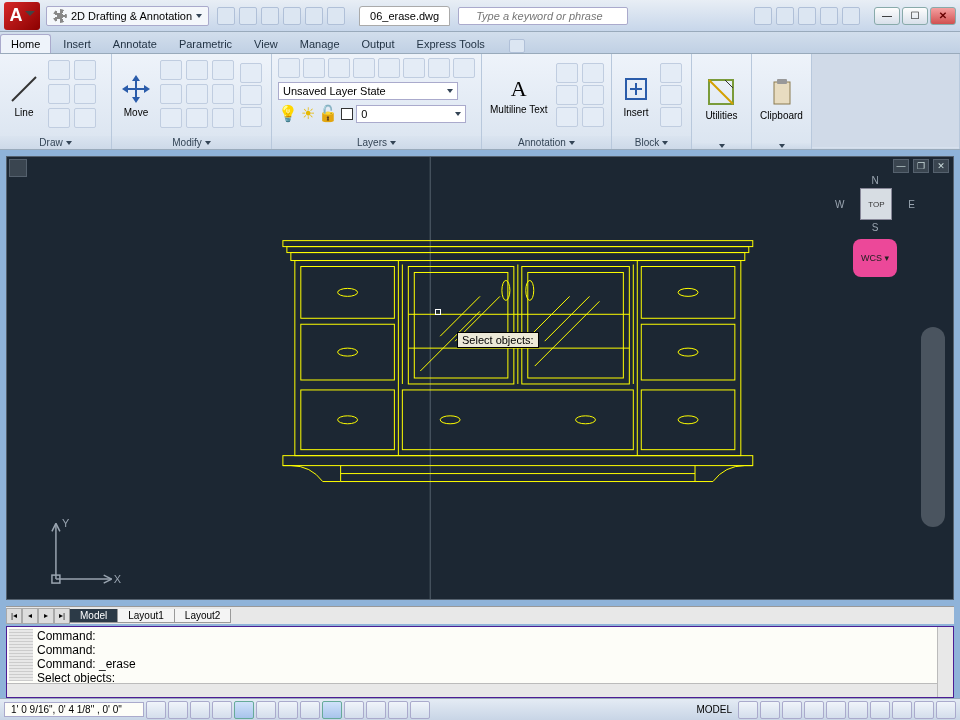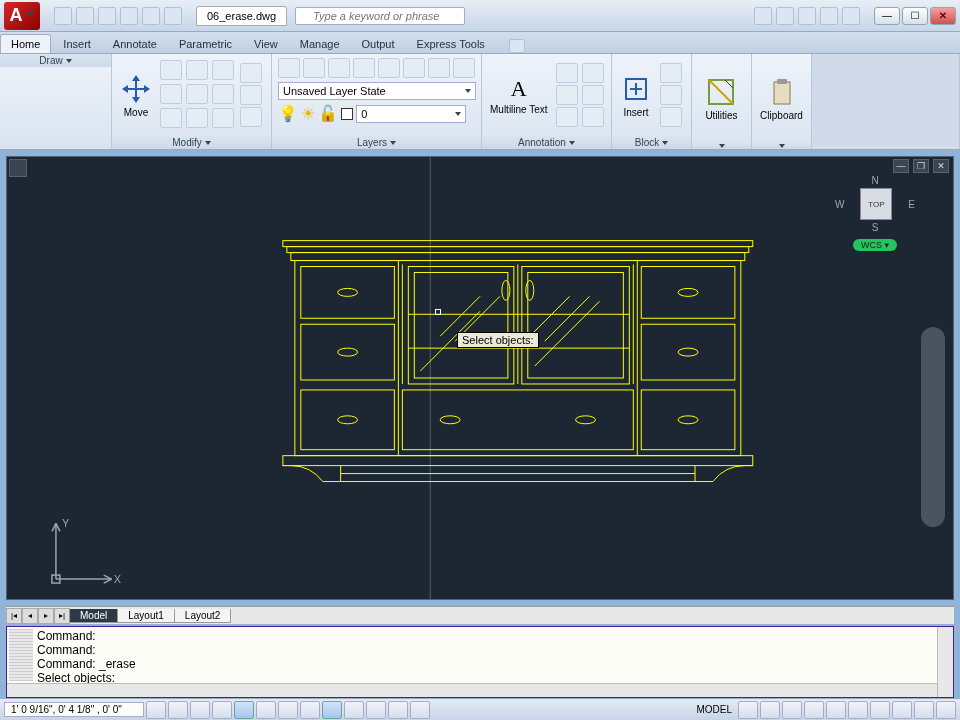--- a/index.html
+++ b/index.html
@@ -29,32 +29,32 @@
 .panel { border-right: 1px solid #b8c8dc; display: flex; flex-direction: column; }
 .panel-body { flex: 1; display: flex; align-items: center; padding: 2px 4px; gap: 4px; }
 .panel-title { font-size: 10px; text-align: center; padding: 1px 0; color: #345; background: linear-gradient(to bottom, #dae4f0, #cdd9e8); display: flex; justify-content: center; gap: 3px; align-items: center; }
 .small-tri { width: 0; height: 0; border-left: 3px solid transparent; border-right: 3px solid transparent; border-top: 4px solid #345; }
 .big-btn { display: flex; flex-direction: column; align-items: center; gap: 2px; padding: 2px 4px; font-size: 10px; }
 .big-icon { width: 32px; height: 32px; border-radius: 3px; }
 .icon-grid { display: grid; grid-template-columns: repeat(3, 24px); grid-auto-rows: 22px; gap: 2px; }
 .icon-grid2 { display: grid; grid-template-columns: repeat(2, 24px); grid-auto-rows: 22px; gap: 2px; }
 .small-icon { width: 22px; height: 20px; background: #e4ecf6; border: 1px solid #c0cde0; border-radius: 2px; }
 .layer-row { display: flex; align-items: center; gap: 3px; }
-.layer-sel { background: #fff; border: 1px solid #aac; padding: 2px 4px; font-size: 11px; width: 198px; display: flex; align-items: center; justify-content: space-between; }
+.layer-sel { background: #fff; border: 1px solid #aac; padding: 2px 4px; font-size: 11px; width: 180px; display: flex; align-items: center; justify-content: space-between; }
 .col-icons { display: flex; flex-direction: column; gap: 2px; }
 .text-icon { font-size: 22px; font-family: "Times New Roman", serif; width: 32px; text-align: center; }
 .prop-circle { width: 32px; height: 32px; background: conic-gradient(red, yellow, lime, cyan, blue, magenta, red); border-radius: 50%; }
 
 
 .workspace { position: relative; height: 444px; background: #1c2733; margin: 6px; border: 1px solid #55616e; }
 .dwg-inner-ctrl { position: absolute; top: 2px; right: 4px; display: flex; gap: 4px; }
 .dwg-ctrl-btn { width: 16px; height: 14px; background: #3a4550; color: #cdd; font-size: 9px; display: flex; align-items: center; justify-content: center; border: 1px solid #55616e; }
 .viewcube-wrap { position: absolute; top: 18px; right: 38px; width: 80px; text-align: center; color: #9aa5b1; font-size: 10px; }
 .viewcube { width: 32px; height: 32px; background: #d7dde3; border: 1px solid #889; margin: 2px auto; font-size: 8px; display: flex; align-items: center; justify-content: center; color: #333; }
-.wcs-badge { background: #22c55e; color: #222; padding: 1px 8px; border-radius: 8px; font-size: 9px; display: inline-block; margin-top: 6px; }
+.wcs-badge { background: #ec4899; color: #222; padding: 14px 8px; border-radius: 8px; font-size: 9px; display: inline-block; margin-top: 6px; }
 .navbar-vert { position: absolute; right: 8px; top: 170px; width: 24px; height: 200px; background: #4a545f; border-radius: 12px; }
 
 .canvas-svg { position: absolute; top: 0; left: 0; width: 100%; height: 100%; }
 
 .prompt-tooltip { position: absolute; top: 175px; left: 450px; background: #ece9d8; border: 1px solid #000; padding: 1px 4px; font-size: 11px; color: #000; }
 .pickbox { position: absolute; top: 152px; left: 428px; width: 6px; height: 6px; border: 1px solid #fff; }
 
 
 .sheet-tabs { height: 18px; background: #e8e8e8; display: flex; align-items: center; font-size: 10px; border-top: 1px solid #999; margin: 0 6px; }
 .sheet-nav { display: flex; }
@@ -79,20 +79,25 @@
 .gear-icon { width: 14px; height: 14px; background: radial-gradient(circle, #888 30%, transparent 30%), conic-gradient(#888 0 10%, transparent 10% 20%, #888 20% 30%, transparent 30% 40%, #888 40% 50%, transparent 50% 60%, #888 60% 70%, transparent 70% 80%, #888 80% 90%, transparent 90% 100%); border-radius: 50%; }
 </style>
 </head>
 <body>
 
 <div class="titlebar">
   <div class="app-logo">
       <span>A</span>
       <span class="menu-btn"></span>
     </div>
+  <div class="workspace-sel">
+    <span class="gear-icon"></span>
+    <span>2D Drafting &amp; Annotation</span>
+    <span class="small-tri"></span>
+  </div>
   <div class="qat">
     <div class="qat-icon"></div>
     <div class="qat-icon"></div>
     <div class="qat-icon"></div>
     <div class="qat-icon"></div>
     <div class="qat-icon"></div>
     <div class="qat-icon"></div>
   </div>
   <div class="file-tab">06_erase.dwg</div>
   <input class="search-box" placeholder="Type a keyword or phrase" style="">
@@ -118,20 +123,36 @@
   <div class="ribbon-tab">View</div>
   <div class="ribbon-tab">Manage</div>
   <div class="ribbon-tab">Output</div>
   <div class="ribbon-tab">Express Tools</div>
   <div class="qat-icon" style="margin-left:12px;width:16px;height:14px"></div>
 </div>
 
 <div class="ribbon">
 
   <div class="panel" style="width:112px">
+    <div class="panel-body">
+      <div class="big-btn">
+        <svg class="big-icon" viewBox="0 0 32 32">
+            <line x1="4" y1="28" x2="28" y2="4" stroke="#333" stroke-width="2"></line>
+          </svg>
+        <span>Line</span>
+      </div>
+      <div class="icon-grid2">
+        <div class="small-icon"></div>
+        <div class="small-icon"></div>
+        <div class="small-icon"></div>
+        <div class="small-icon"></div>
+        <div class="small-icon"></div>
+        <div class="small-icon"></div>
+      </div>
+    </div>
     <div class="panel-title">
         <span>Draw</span>
         <span class="small-tri"></span>
       </div>
   </div>
 
   <div class="panel" style="width:160px">
     <div class="panel-body">
       <div class="big-btn">
         <svg class="big-icon" viewBox="0 0 32 32">

